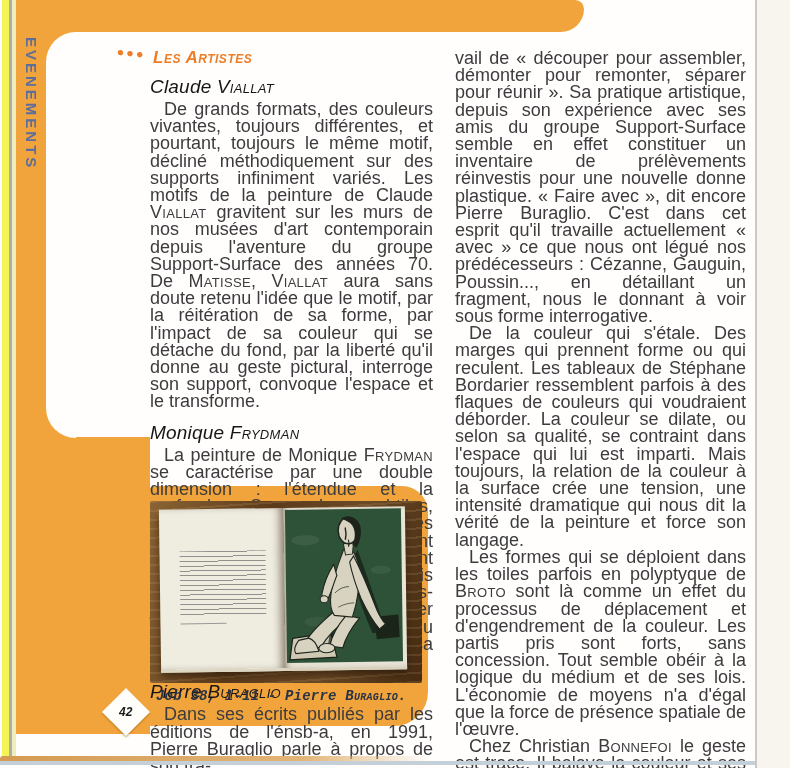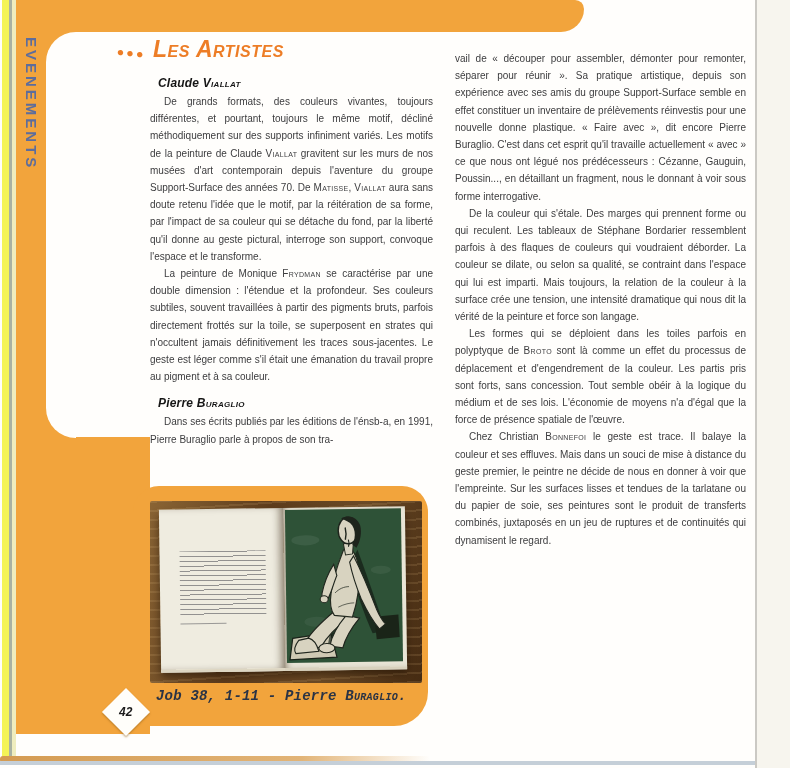--- a/index.html
+++ b/index.html
@@ -44,35 +44,35 @@
     font-size:15px;font-weight:700;letter-spacing:3px;
     color:var(--sidebar-text);text-align:left;line-height:34px;
   }
   
   .dots{
     position:absolute;left:117px;top:43px;
     color:var(--title-orange);font-size:19px;font-weight:700;letter-spacing:3px;
     transform:rotate(6deg);
   }
   .section-title{
-    position:absolute;left:153px;top:36px;margin:0;
-    font-style:italic;font-weight:700;font-size:23px;letter-spacing:.5px;
+    position:absolute;left:153px;top:48px;margin:0;
+    font-style:italic;font-weight:700;font-size:17px;letter-spacing:.5px;
     font-variant:small-caps;color:var(--title-orange);
   }
   
   .col{position:absolute;color:var(--body-text);hyphens:auto;}
   #col-left{left:150px;top:76px;width:283px;}
   #col-right{left:455px;top:50px;width:291px;}
   .artist-heading{
-    margin:11px 0 3px 8px;font-size:12px;font-style:italic;font-weight:700;
+    margin:11px 0 3px 0;font-size:19px;font-style:italic;font-weight:400;
     color:#161616;letter-spacing:.2px;
   }
   #col-left .artist-heading:first-child,#col-right .artist-heading:first-child{margin-top:0;}
   .body-para{
-    margin:0;font-size:10px;line-height:17.2px;text-align:justify;text-indent:14px;
+    margin:0;font-size:18px;line-height:17.2px;text-align:justify;text-indent:14px;
   }
   .body-para.noindent{text-indent:0;}
   .sc{font-variant:small-caps;letter-spacing:.3px;}
   
   .photo{
     position:absolute;left:150px;top:501px;width:272px;height:182px;overflow:hidden;border-radius:2px;
     background:linear-gradient(105deg,#8a6434,#5d3c1c 38%,var(--wood-brown) 68%,#452b12);
   }
   .photo::before{
     content:"";position:absolute;inset:0;
@@ -142,20 +142,21 @@
     </div>
 
   <div class="sidebar-label">EVENEMENTS</div>
 
   <span class="dots">•••</span>
   <h1 class="section-title">Les Artistes</h1>
 
   <div id="col-left" class="col">
       <h3 class="artist-heading"><span>Claude </span><span class="sc">Viallat</span></h3>
       <p class="body-para"><span>De grands formats, des couleurs vivantes, toujours différentes, et pourtant, toujours le même motif, décliné méthodiquement sur des supports infiniment variés. Les motifs de la peinture de Claude </span><span class="sc">Viallat</span><span> gravitent sur les murs de nos musées d'art contemporain depuis l'aventure du groupe Support-Surface des années 70. De </span><span class="sc">Matisse</span><span>, </span><span class="sc">Viallat</span><span> aura sans doute retenu l'idée que le motif, par la réitération de sa forme, par l'impact de sa couleur qui se détache du fond, par la liberté qu'il donne au geste pictural, interroge son support, convoque l'espace et le transforme.</span></p>
+      <h3 class="artist-heading"><span>Monique </span><span class="sc">Frydman</span></h3>
       <p class="body-para"><span>La peinture de Monique </span><span class="sc">Frydman</span><span> se caractérise par une double dimension : l'étendue et la profondeur. Ses couleurs subtiles, souvent travaillées à partir des pigments bruts, parfois directement frottés sur la toile, se superposent en strates qui n'occultent jamais définitivement les traces sous-jacentes. Le geste est léger comme s'il était une émanation du travail propre au pigment et à sa couleur.</span></p>
       <h3 class="artist-heading"><span>Pierre </span><span class="sc">Buraglio</span></h3>
       <p class="body-para"><span>Dans ses écrits publiés par les éditions de l'énsb-a, en 1991, Pierre Buraglio parle à propos de son tra-</span></p>
     </div>
   <div id="col-right" class="col">
       <p class="body-para noindent"><span>vail de « découper pour assembler, démonter pour remonter, séparer pour réunir ». Sa pratique artistique, depuis son expérience avec ses amis du groupe Support-Surface semble en effet constituer un inventaire de prélèvements réinvestis pour une nouvelle donne plastique. « Faire avec », dit encore Pierre Buraglio. C'est dans cet esprit qu'il travaille actuellement « avec » ce que nous ont légué nos prédécesseurs : Cézanne, Gauguin, Poussin..., en détaillant un fragment, nous le donnant à voir sous forme interrogative.</span></p>
       <p class="body-para"><span>De la couleur qui s'étale. Des marges qui prennent forme ou qui reculent. Les tableaux de Stéphane Bordarier ressemblent parfois à des flaques de couleurs qui voudraient déborder. La couleur se dilate, ou selon sa qualité, se contraint dans l'espace qui lui est imparti. Mais toujours, la relation de la couleur à la surface crée une tension, une intensité dramatique qui nous dit la vérité de la peinture et force son langage.</span></p>
       <p class="body-para"><span>Les formes qui se déploient dans les toiles parfois en polyptyque de </span><span class="sc">Broto</span><span> sont là comme un effet du processus de déplacement et d'engendrement de la couleur. Les partis pris sont forts, sans concession. Tout semble obéir à la logique du médium et de ses lois. L'économie de moyens n'a d'égal que la force de présence spatiale de l'œuvre.</span></p>
       <p class="body-para"><span>Chez Christian </span><span class="sc">Bonnefoi</span><span> le geste est trace. Il balaye la couleur et ses effluves. Mais dans un souci de mise à distance du geste premier, le peintre ne décide de nous en donner à voir que l'empreinte. Sur les surfaces lisses et tendues de la tarlatane ou du papier de soie, ses peintures sont le produit de transferts combinés, juxtaposés en un jeu de ruptures et de continuités qui dynamisent le regard.</span></p>
     </div>

